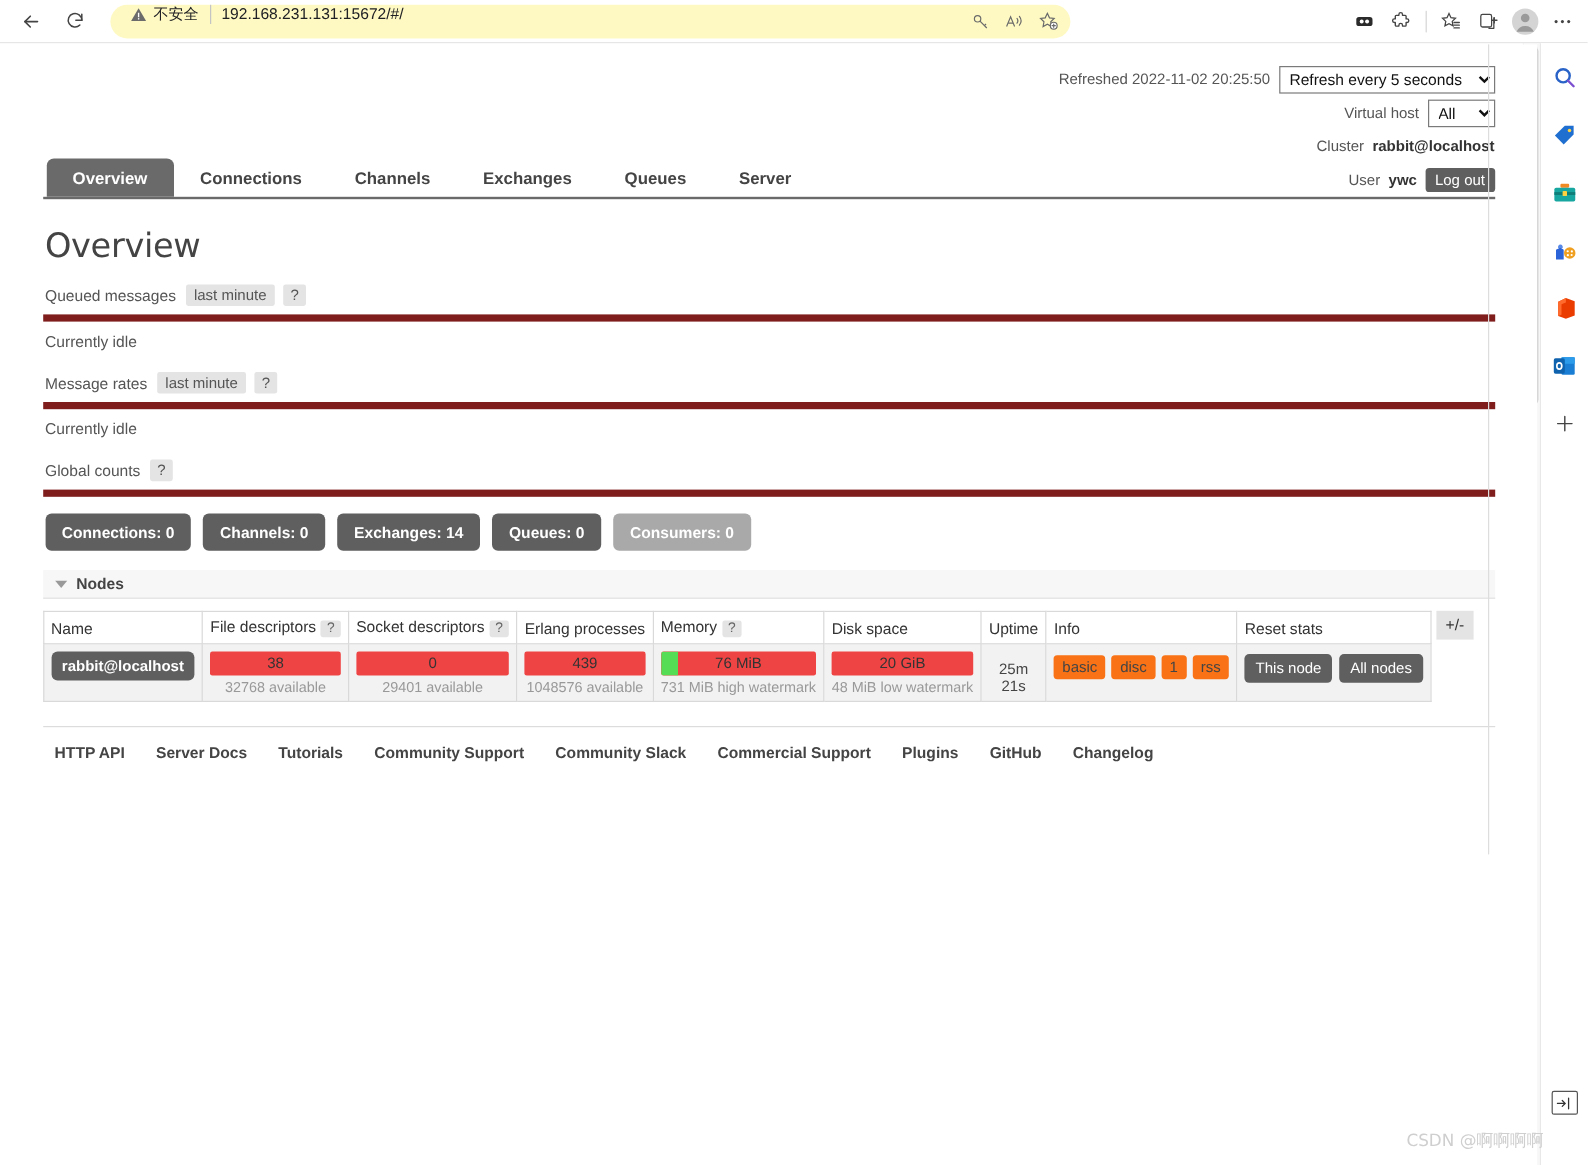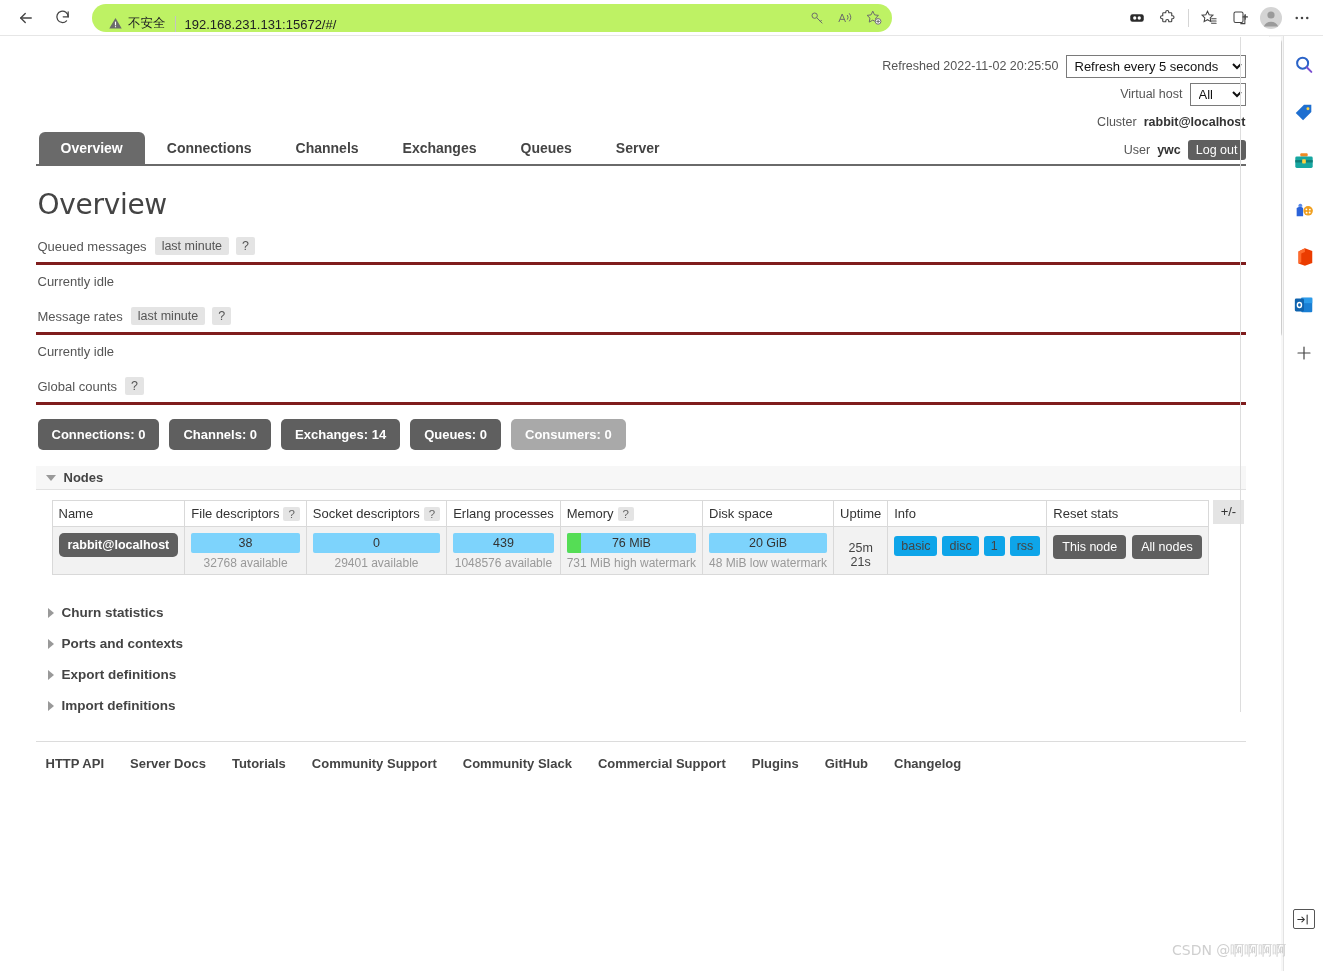--- a/index.html
+++ b/index.html
@@ -25,23 +25,23 @@
     color: #5f6368; flex: none;
   }
   .nav-btn svg { display: block; }
   #back-btn { margin-left: 10px; }
   #reload-btn { margin-left: 4px; }
 
   #address-bar {
     flex: none;
     margin-left: 14px;
     width: 800px; height: 28px;
-    background: #bef264;
+    background: #fef9c3;
     border-radius: 14px;
-    display: flex; align-items: flex-end;
+    display: flex; align-items: flex-start;
     padding: 0 8px;
     position: relative;
   }
   #address-bar .warn-wrap {
     display: flex; align-items: center; gap: 5px;
     padding-left: 8px;
   }
   #warn-icon { display: block; }
   #insecure-label {
     font-size: 12.5px; color: #202124;
@@ -240,21 +240,21 @@
   .tri-right {
     width: 0; height: 0;
     border-top: 5px solid transparent;
     border-bottom: 5px solid transparent;
     border-left: 6px solid #999;
     margin-right: 8px;
   }
 
   
   .stat-row {
-    border-bottom: 3px solid #7f1d1d;
+    border-bottom: 6px solid #7f1d1d;
     padding: 10px 0 7px 2px;
     display: flex; align-items: center;
     font-size: 13px; color: #555;
   }
   .stat-label { margin-right: 8px; }
   .chip {
     background: #e4e4e4; color: #555;
     padding: 2px 7px; border-radius: 2px;
     font-size: 12.5px;
     margin-right: 7px;
@@ -279,21 +279,21 @@
     font-family: "Liberation Sans", sans-serif;
     cursor: pointer;
     white-space: nowrap;
   }
   .count-btn.muted { background: #a9a9a9; }
 
   
   #nodes-section { margin-top: 16px; }
   #nodes-table-wrap {
     margin-top: 10px;
-    display: flex; align-items: flex-start; margin-left: 16px;
+    display: flex; align-items: flex-start;
   }
   table.nodes {
     border-collapse: collapse;
     width: 1150px;
     font-size: 13px;
   }
   table.nodes th {
     text-align: left;
     font-weight: normal;
     color: #333;
@@ -322,21 +322,21 @@
     display: inline-block;
     background: #5f5f5f; color: #fff;
     border-radius: 5px;
     padding: 5px 9px;
     font-size: 12.5px; font-weight: bold;
     cursor: pointer;
   }
   .gauge {
     position: relative;
     height: 20px;
-    background: #7dd3fc;
+    background: #ef4444;
     border-radius: 2px;
     display: flex; align-items: center; justify-content: center;
     font-size: 12.5px; color: #333;
     overflow: hidden;
   }
   .gauge .fill {
     position: absolute; left: 0; top: 0; bottom: 0;
     background: #55dd55;
   }
   .gauge span { position: relative; z-index: 2; }
@@ -347,21 +347,21 @@
     white-space: nowrap;
   }
   .sub-note.left { text-align: right; }
   .plain-cell {
     text-align: center;
     font-size: 12.5px; color: #444;
     padding-top: 8px;
   }
   .info-tags { display: flex; gap: 5px; padding-top: 3px; }
   .info-tag {
-    background: #0ea5e9; color: #444;
+    background: #f97316; color: #444;
     border-radius: 3px;
     padding: 3px 7px;
     font-size: 12.5px;
     cursor: pointer;
   }
   .reset-btns { display: flex; gap: 6px; padding-top: 2px; }
   .reset-btn {
     background: #5f5f5f; color: #fff;
     border: none; border-radius: 4px;
     padding: 5px 9px;
@@ -719,38 +719,20 @@
                     <button class="reset-btn">All nodes</button>
                   </div>
             </td>
           </tr>
         </tbody>
       </table>
       <div id="plus-minus">+/-</div>
     </div>
   </div>
 
-  <div id="collapsed-sections">
-        <div class="collapsed-row">
-          <span class="tri-right"></span>
-          <span>Churn statistics</span>
-        </div>
-        <div class="collapsed-row">
-          <span class="tri-right"></span>
-          <span>Ports and contexts</span>
-        </div>
-        <div class="collapsed-row">
-          <span class="tri-right"></span>
-          <span>Export definitions</span>
-        </div>
-        <div class="collapsed-row">
-          <span class="tri-right"></span>
-          <span>Import definitions</span>
-        </div>
-      </div>
 
   <div id="mq-footer">
         <a>HTTP API</a>
         <a>Server Docs</a>
         <a>Tutorials</a>
         <a>Community Support</a>
         <a>Community Slack</a>
         <a>Commercial Support</a>
         <a>Plugins</a>
         <a>GitHub</a>

